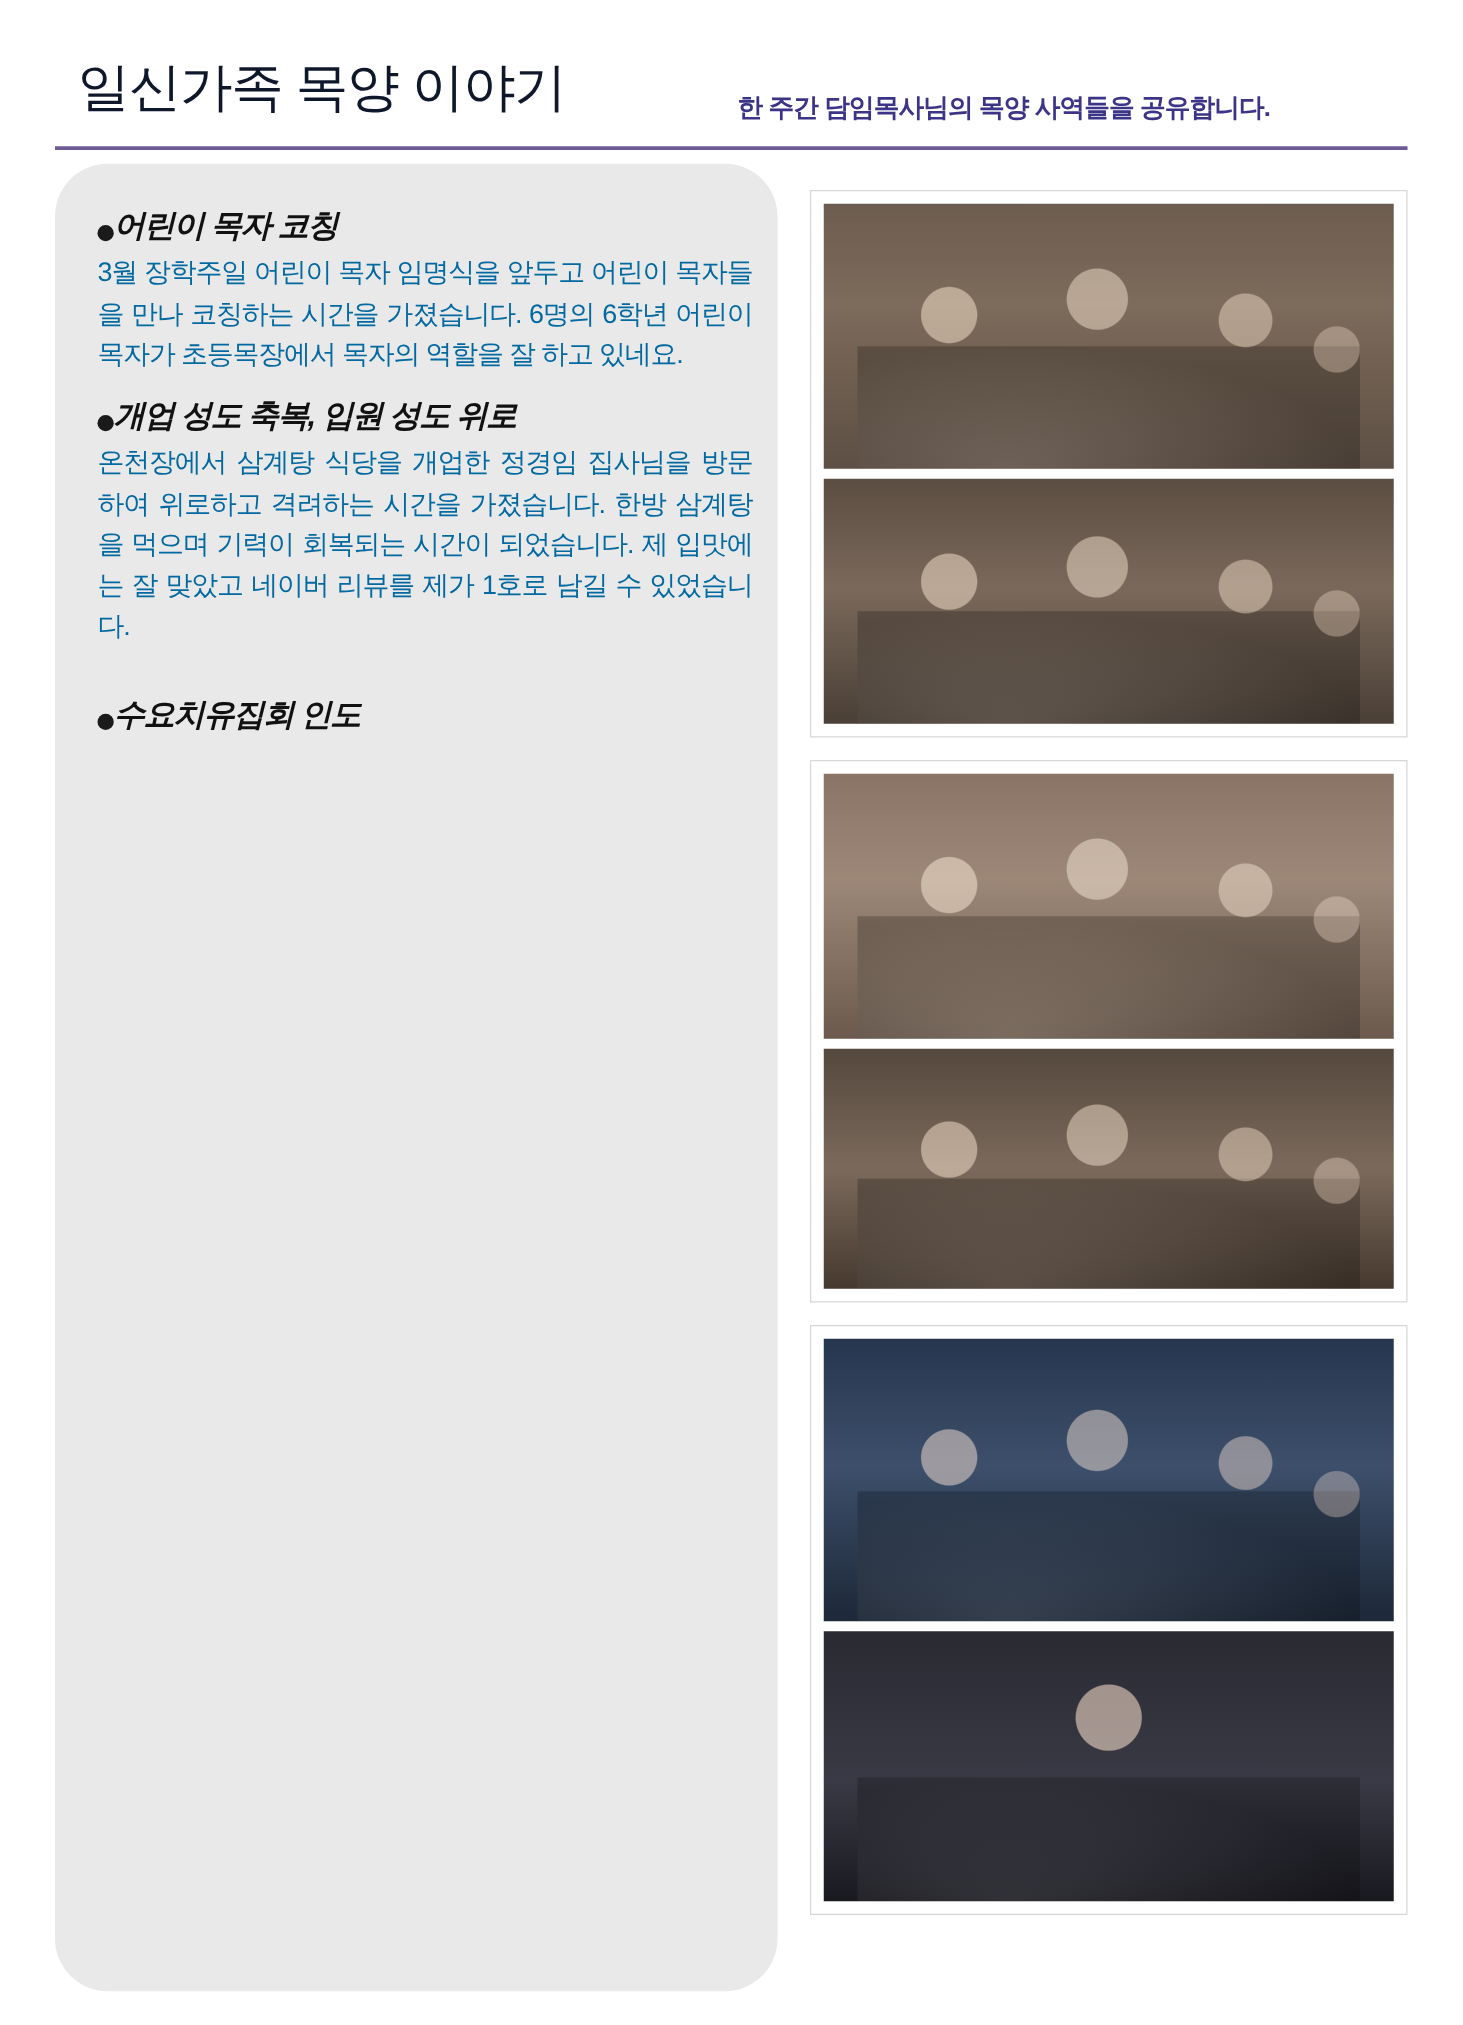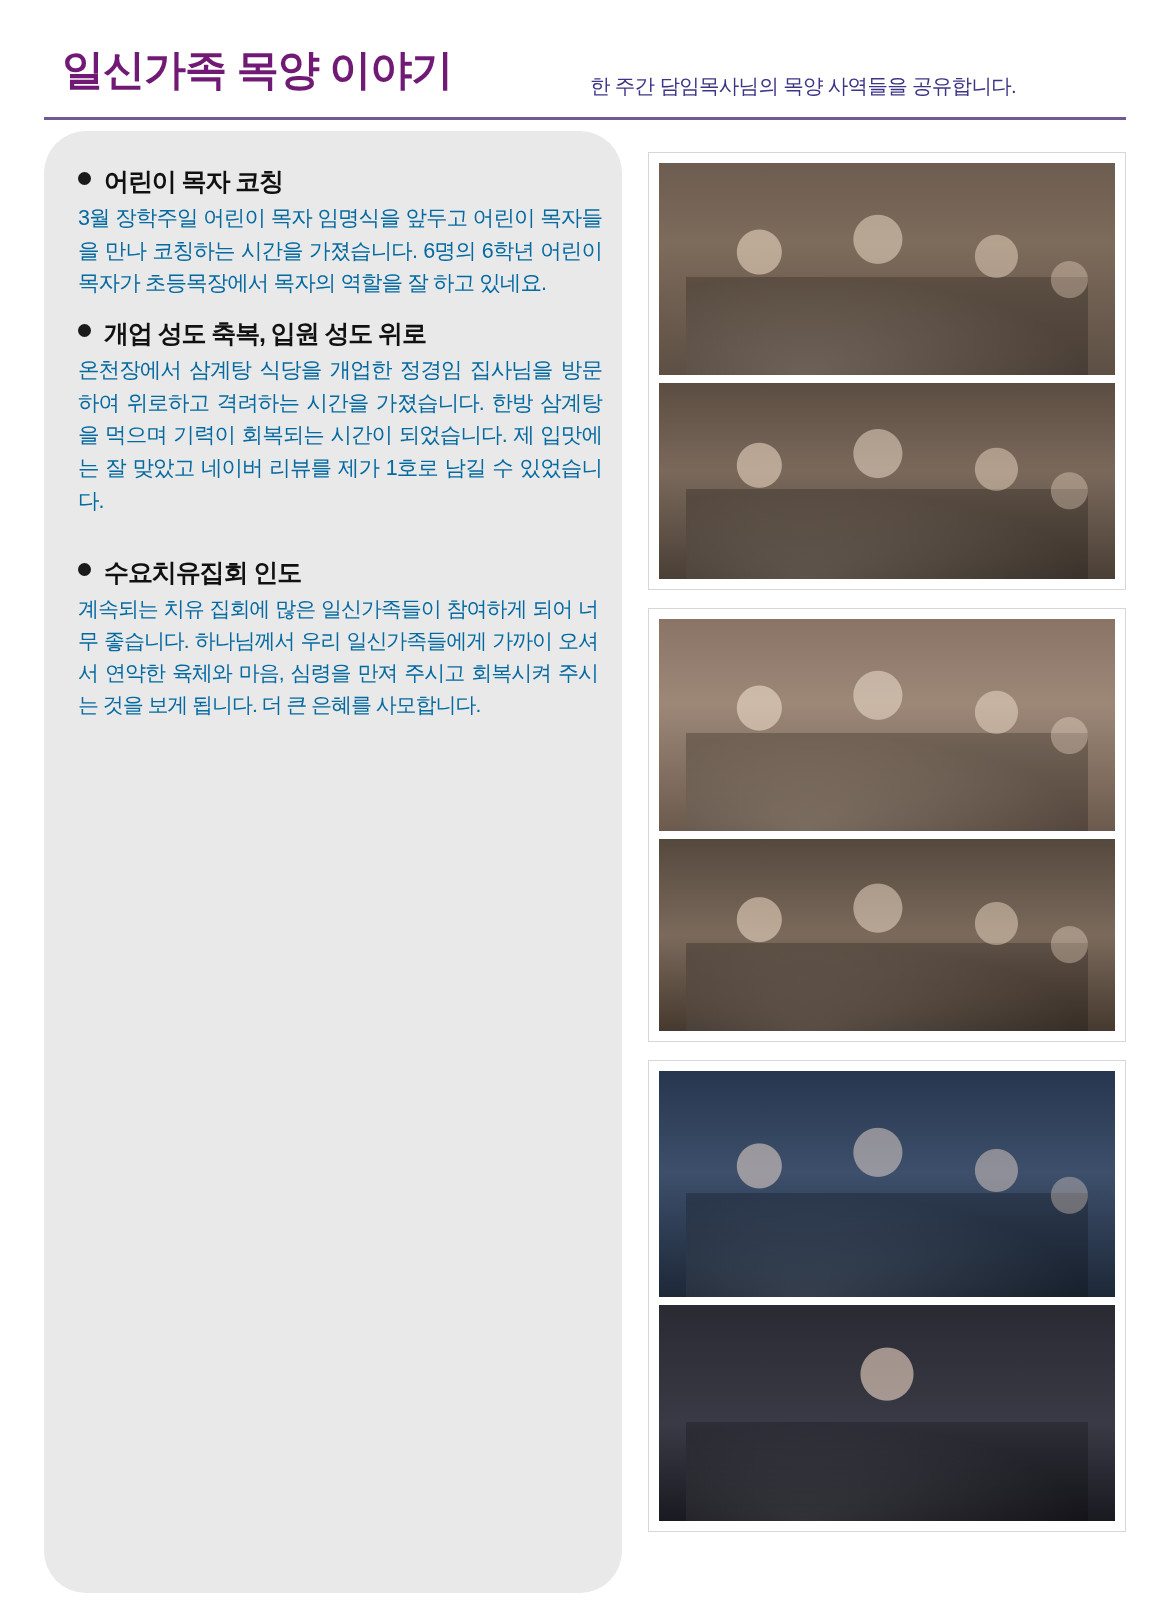--- a/index.html
+++ b/index.html
@@ -22,31 +22,31 @@
     left: 0;
     top: 0;
     width: 1170px;
     height: 118px;
   }
   .header-title {
     position: absolute;
     left: 62px;
     top: 42px;
     font-size: 42px;
-    font-weight: bold;
+    font-weight: normal;
     letter-spacing: -1px;
-    color: #701a75;
+    color: #0f172a;
     white-space: nowrap;
   }
   .header-sub {
     position: absolute;
     left: 590px;
     top: 72px;
     font-size: 20.5px;
-    font-weight: normal;
+    font-weight: bold;
     letter-spacing: -0.7px;
     color: #3c3486;
     white-space: nowrap;
   }
   .header-rule {
     position: absolute;
     left: 44px;
     top: 117px;
     width: 1082px;
     height: 3px;
@@ -67,23 +67,23 @@
     position: absolute;
     left: 78px;
     top: 166px;
     width: 530px;
   }
 
   .section { margin-bottom: 18px; }
 
   .sec-head {
     display: flex;
-    align-items: center;
-    gap: 13px;
+    align-items: flex-end;
     margin-bottom: 6px;
+    font-style: italic;
   }
   .bullet {
     width: 13px;
     height: 13px;
     border-radius: 50%;
     background: #1a1a1a;
     flex: 0 0 auto;
     position: relative;
     top: -3px;
   }
@@ -203,21 +203,20 @@
       <span class="sec-title">개업 성도 축복, 입원 성도 위로</span>
     </div>
     <p class="para">온천장에서 삼계탕 식당을 개업한 정경임 집사님을 방문하여 위로하고 격려하는 시간을 가졌습니다. 한방 삼계탕을 먹으며 기력이 회복되는 시간이 되었습니다. 제 입맛에는 잘 맞았고 네이버 리뷰를 제가 1호로 남길 수 있었습니다.</p>
   </div>
 
   <div class="section sec3">
     <div class="sec-head">
       <span class="bullet"></span>
       <span class="sec-title">수요치유집회 인도</span>
     </div>
-    <p class="para narrow">계속되는 치유 집회에 많은 일신가족들이 참여하게 되어 너무 좋습니다. 하나님께서 우리 일신가족들에게 가까이 오셔서 연약한 육체와 마음, 심령을 만져 주시고 회복시켜 주시는 것을 보게 됩니다. 더 큰 은혜를 사모합니다.</p>
   </div>
 
 </div>
 
 <div class="photos">
 
   <div class="photo-card">
     <div class="ph ph1"></div>
     <div class="ph ph2"></div>
   </div>

